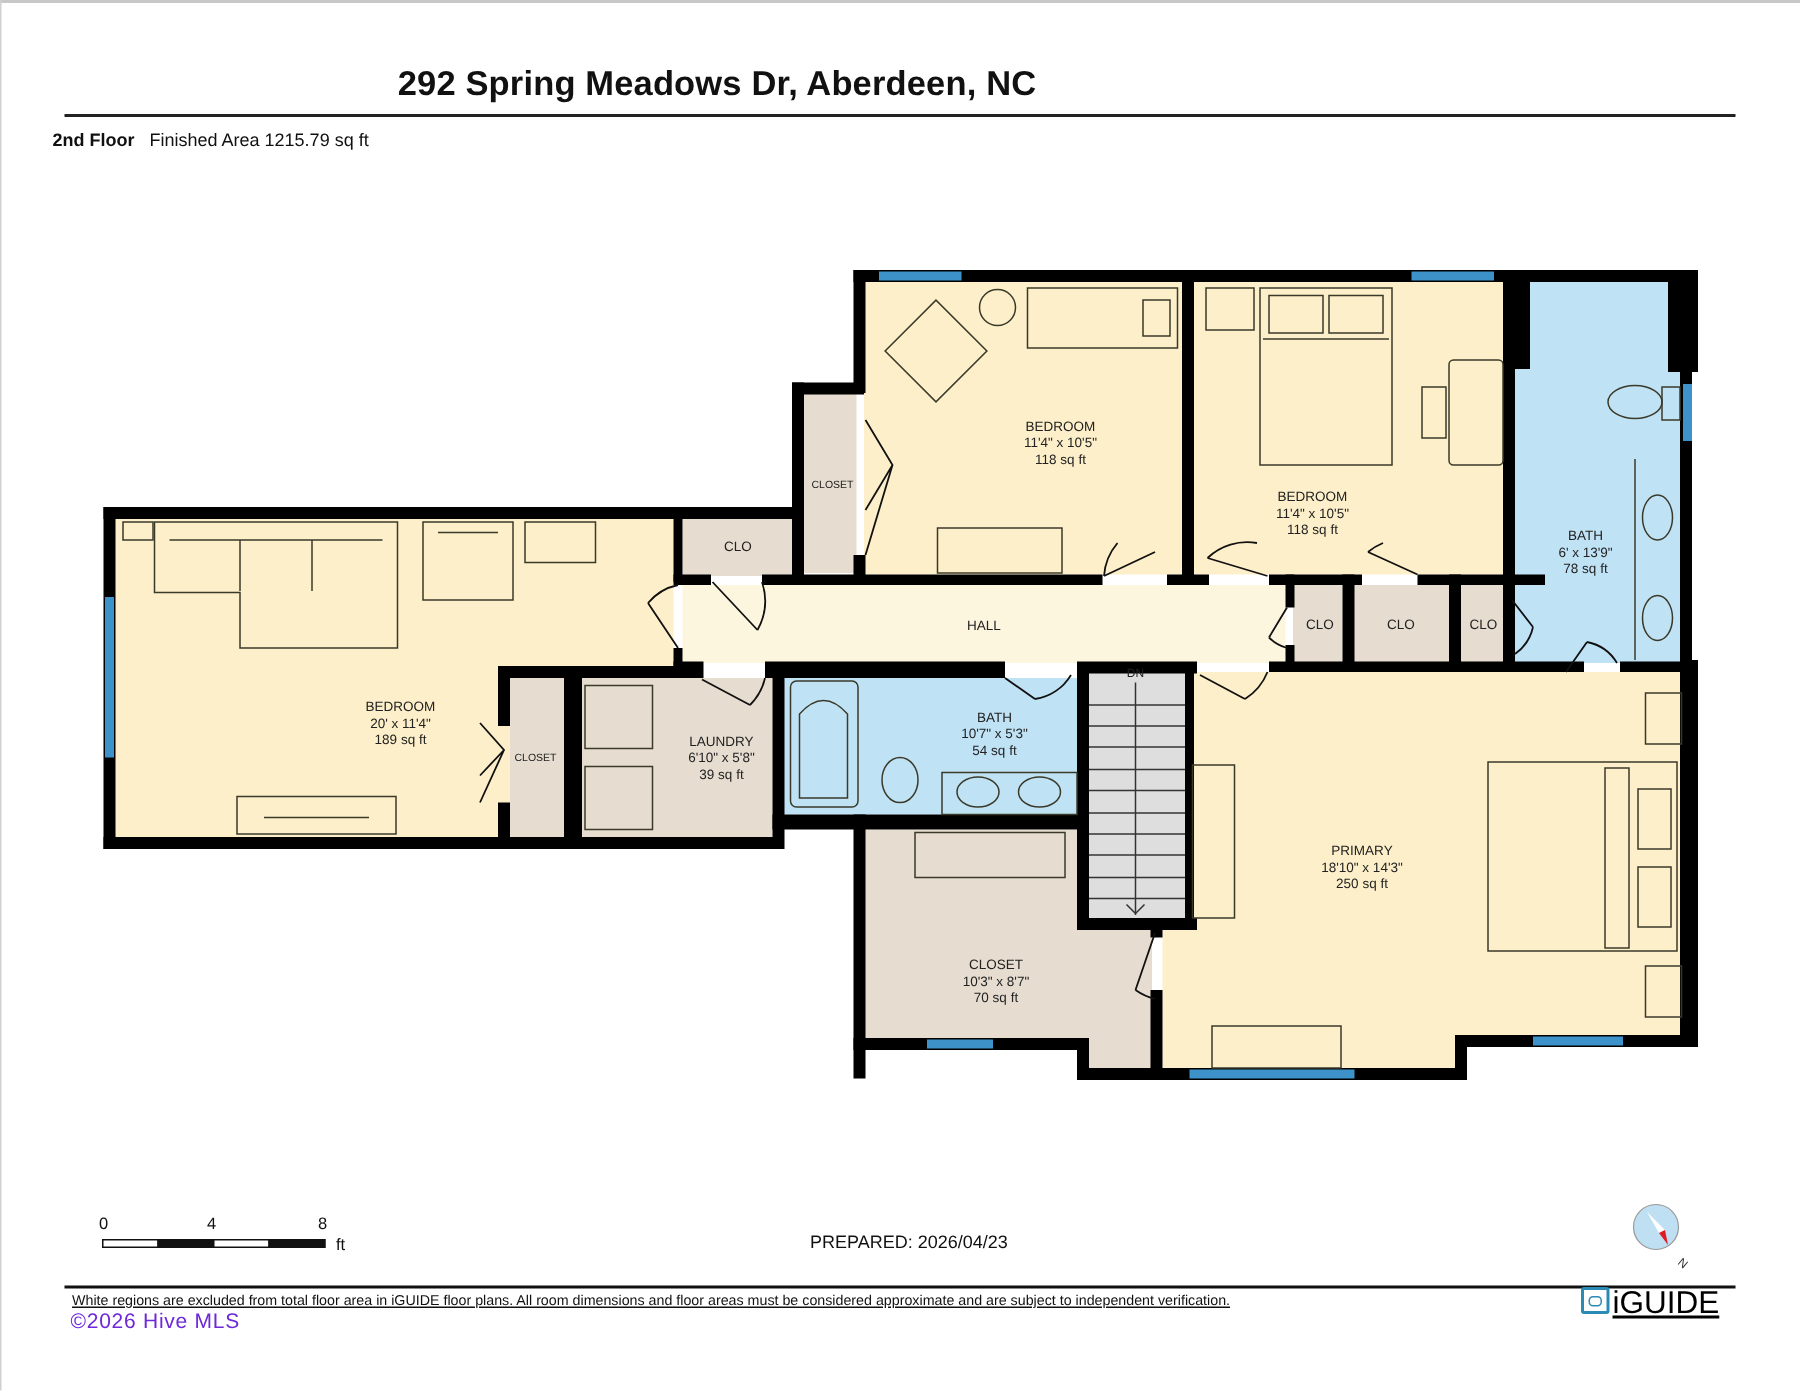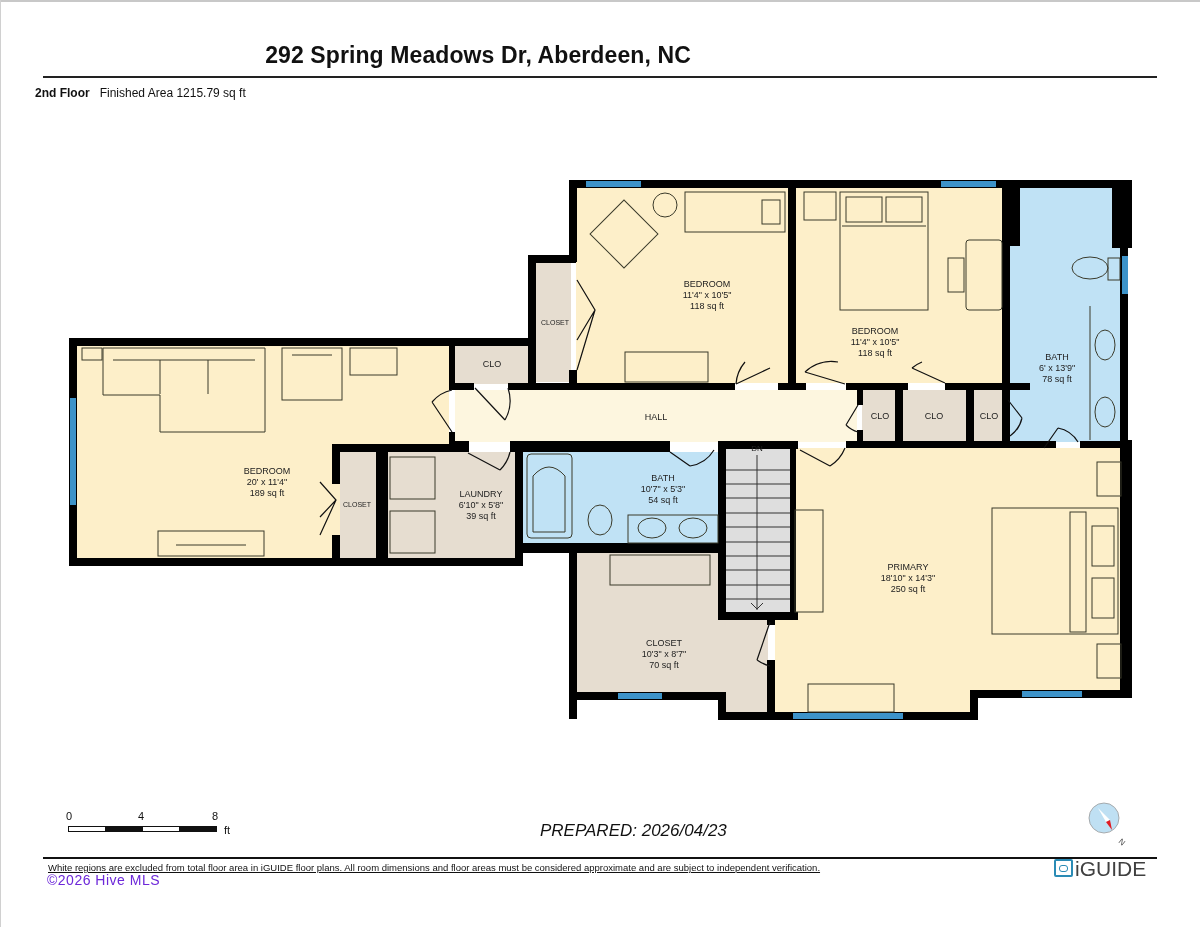--- a/index.html
+++ b/index.html
@@ -11,25 +11,25 @@
            font-size: 23px; font-weight: bold; letter-spacing: 0.1px; }
   .title-rule { position: absolute; left: 43px; top: 76px; width: 1114px; height: 2px; background: #222; }
   .subtitle { position: absolute; left: 0; width: 1016px; top: 86px; text-align: left; font-size: 12px; margin-left: 35px; }
   .subtitle b { font-weight: bold; margin-right: 10px; }
   svg.plan { position: absolute; left: 0; top: 0; }
   .rlabel { font-family: "Liberation Sans", sans-serif; font-size: 9px; fill: #222; text-anchor: middle; }
   .scale { position: absolute; left: 66px; top: 810px; width: 180px; height: 30px; }
   .scale .num { position: absolute; top: 0; font-size: 11px; }
   .scale .ft { position: absolute; left: 158px; top: 14px; font-size: 11px; text-align: center; }
   .scale .bar { position: absolute; top: 16px; height: 4px; border: 1px solid #111; }
-  .prepared { position: absolute; left: 540px; top: 821px; font-size: 17px; font-style: italic; }
+  .prepared { position: absolute; left: 540px; top: 821px; font-size: 12px; }
   .bottom-rule { position: absolute; left: 43px; top: 857px; width: 1114px; height: 2px; background: #111; }
   .disclaimer { position: absolute; left: 48px; top: 862px; font-size: 9.5px; text-decoration: underline; }
   .copyright { position: absolute; left: 3px; top: 872px; font-size: 14px; color: #6d28d9; letter-spacing: 0.5px; margin-left: 44px; }
-  .iguide { position: absolute; left: 1054px; top: 857px; font-size: 21px; color: #404040; }
+  .iguide { position: absolute; left: 1054px; top: 857px; font-size: 21px; color: #000000; text-decoration: underline; }
   .iguide .box { display: inline-block; width: 15px; height: 14px; border: 2px solid #2a8bb5; border-radius: 2px;
                  vertical-align: -1px; margin-right: 2px; position: relative; }
   .iguide .box::after { content: ""; position: absolute; left: 3px; top: 4px; width: 7px; height: 5px;
                         border: 1.5px solid #2a8bb5; border-radius: 3px; }
   .compass { position: absolute; left: 1086px; top: 798px; }
 </style>
 </head>
 <body>
 
 <div class="page-border"></div>

